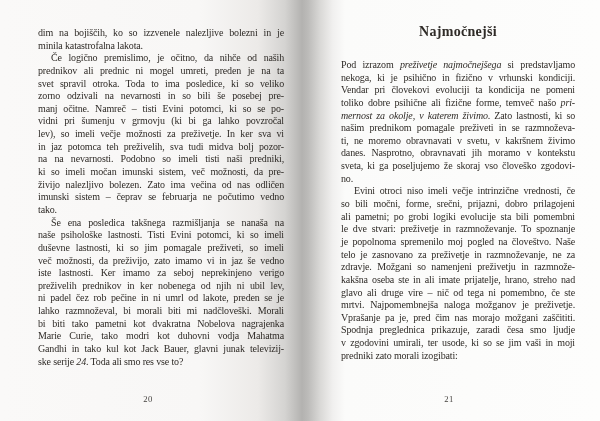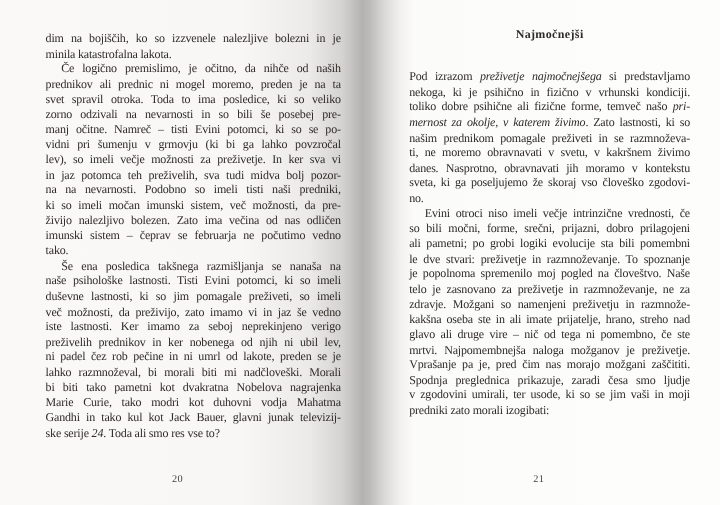--- a/index.html
+++ b/index.html
@@ -34,41 +34,41 @@
     text-align: justify;
     text-align-last: justify;
     height: 12.65px;
   }
   .line.indent { text-indent: 13px; }
   .line.end { text-align-last: left; }
   .left-col  { left: 38px;  top: 27px; width: 246px; }
   .right-col { left: 341px; top: 59px; width: 234px; }
   .heading {
     position: absolute; left: 341px; top: 24px; width: 234px;
-    text-align: center; font-weight: bold; font-size: 10px;
+    text-align: center; font-weight: bold; font-size: 14px;
     letter-spacing: 0.3px; color: var(--ink, #2f2b27);
   }
   .page-num {
     position: absolute; top: 394px; font-size: 8.6px;
     color: #45423f; text-align: center; letter-spacing: 0.4px;
   }
   .page-num.left-num  { left: 38px;  width: 220px; }
   .page-num.right-num { left: 341px; width: 216px; }
   i { font-style: italic; }
 </style>
 </head>
 <body>
 
 <div class="spread">
   <div class="page-half">
     <div class="text-col left-col" id="left-lines">
         <div class="line"><span>dim na bojiščih, ko so izzvenele nalezljive bolezni in je</span></div>
         <div class="line end"><span>minila katastrofalna lakota.</span></div>
         <div class="line indent"><span>Če logično premislimo, je očitno, da nihče od naših</span></div>
-        <div class="line"><span>prednikov ali prednic ni mogel moremo, preden je na ta</span></div>
+        <div class="line"><span>prednikov ali prednic ni mogel umreti, preden je na ta</span></div>
         <div class="line"><span>svet spravil otroka. Toda to ima posledice, ki so veliko</span></div>
         <div class="line"><span>zorno odzivali na nevarnosti in so bili še posebej pre-</span></div>
         <div class="line"><span>manj očitne. Namreč – tisti Evini potomci, ki so se po-</span></div>
         <div class="line"><span>vidni pri šumenju v grmovju (ki bi ga lahko povzročal</span></div>
         <div class="line"><span>lev), so imeli večje možnosti za preživetje. In ker sva vi</span></div>
         <div class="line"><span>in jaz potomca teh preživelih, sva tudi midva bolj pozor-</span></div>
         <div class="line"><span>na na nevarnosti. Podobno so imeli tisti naši predniki,</span></div>
         <div class="line"><span>ki so imeli močan imunski sistem, več možnosti, da pre-</span></div>
         <div class="line"><span>živijo nalezljivo bolezen. Zato ima večina od nas odličen</span></div>
         <div class="line"><span>imunski sistem – čeprav se februarja ne počutimo vedno</span></div>
@@ -86,20 +86,21 @@
         <div class="line"><span>Gandhi in tako kul kot Jack Bauer, glavni junak televizij-</span></div>
         <div class="line end"><span>ske serije </span><i>24</i><span>. Toda ali smo res vse to?</span></div>
       </div>
     <div class="page-num left-num">20</div>
   </div>
   <div class="page-half">
     <div class="heading">Najmočnejši</div>
     <div class="text-col right-col" id="right-lines">
         <div class="line"><span>Pod izrazom </span><i>preživetje najmočnejšega</i><span> si predstavljamo</span></div>
         <div class="line"><span>nekoga, ki je psihično in fizično v vrhunski kondiciji.</span></div>
+        <div class="line"><span>Vendar pri človekovi evoluciji ta kondicija ne pomeni</span></div>
         <div class="line"><span>toliko dobre psihične ali fizične forme, temveč našo </span><i>pri-</i></div>
         <div class="line"><i>mernost za okolje, v katerem živimo</i><span>. Zato lastnosti, ki so</span></div>
         <div class="line"><span>našim prednikom pomagale preživeti in se razmnoževa-</span></div>
         <div class="line"><span>ti, ne moremo obravnavati v svetu, v kakršnem živimo</span></div>
         <div class="line"><span>danes. Nasprotno, obravnavati jih moramo v kontekstu</span></div>
         <div class="line"><span>sveta, ki ga poseljujemo že skoraj vso človeško zgodovi-</span></div>
         <div class="line end"><span>no.</span></div>
         <div class="line indent"><span>Evini otroci niso imeli večje intrinzične vrednosti, če</span></div>
         <div class="line"><span>so bili močni, forme, srečni, prijazni, dobro prilagojeni</span></div>
         <div class="line"><span>ali pametni; po grobi logiki evolucije sta bili pomembni</span></div>

